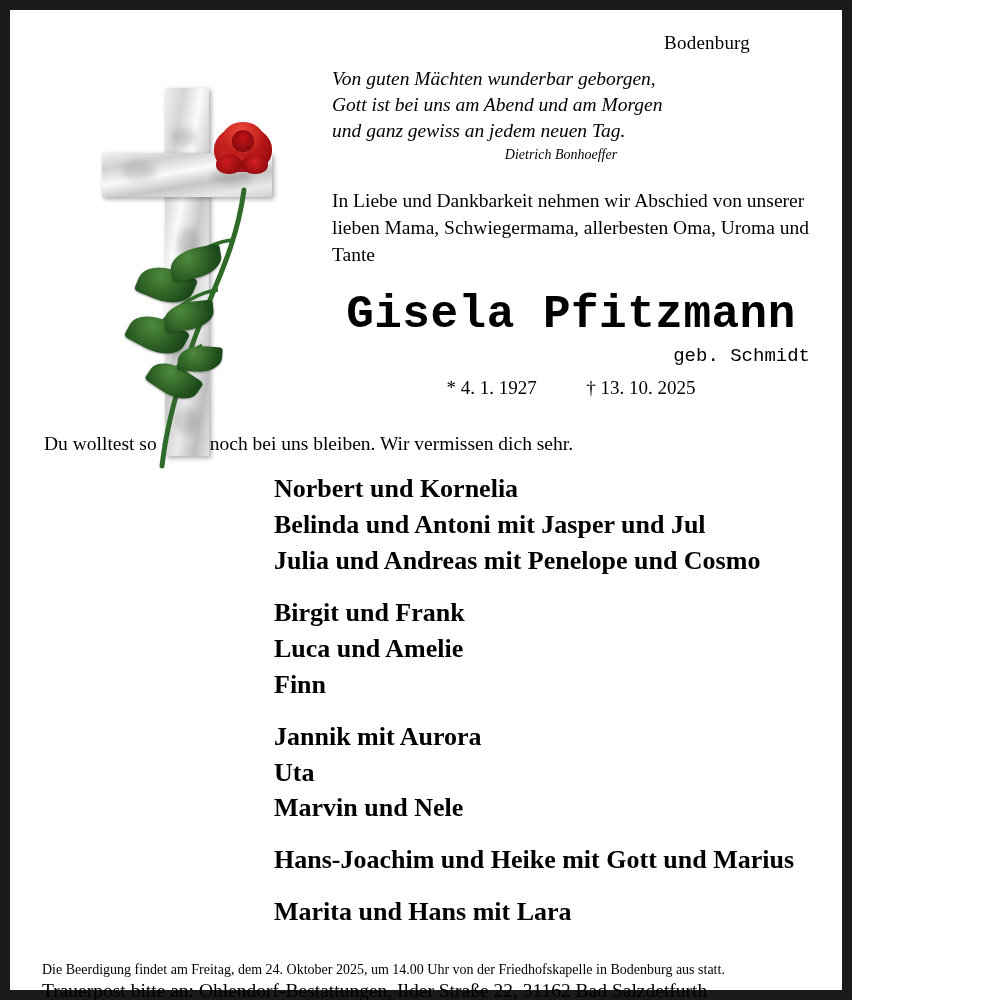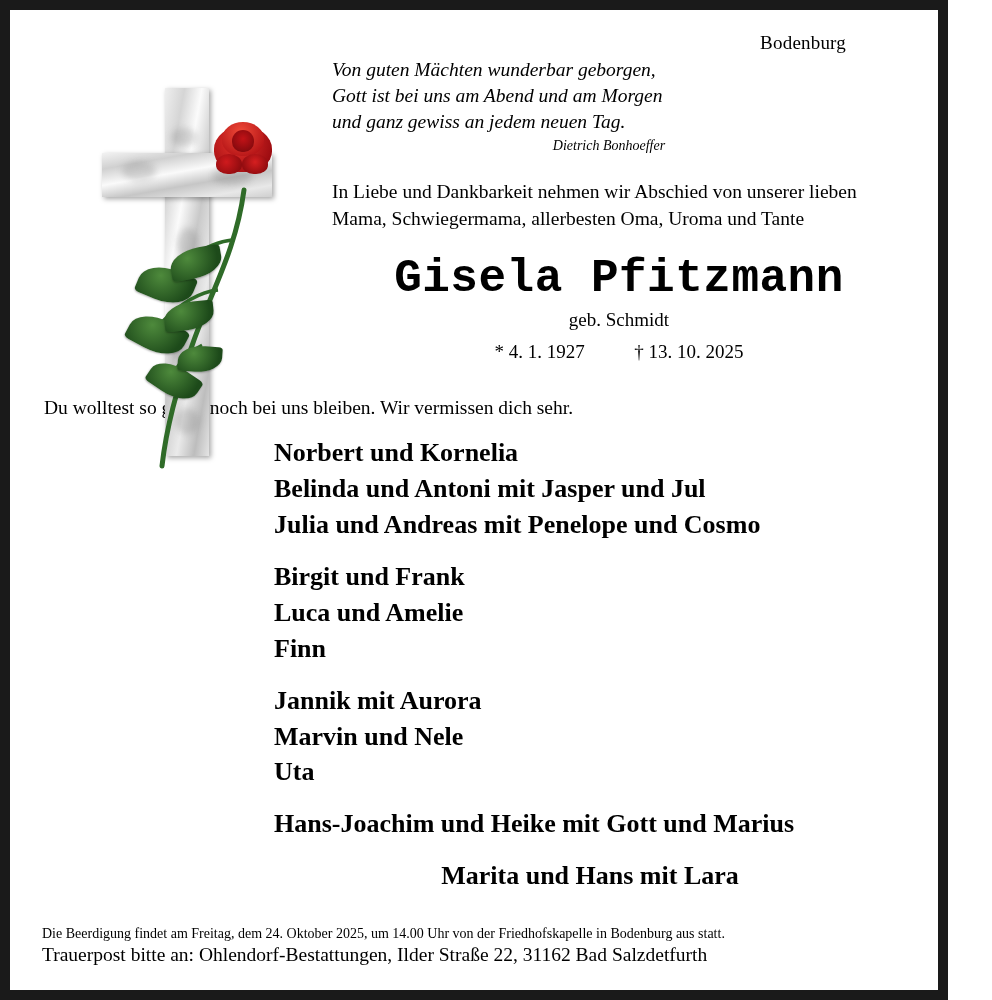--- a/index.html
+++ b/index.html
@@ -5,21 +5,21 @@
   html, body {
     margin: 0;
     padding: 0;
     background: #ffffff;
   }
   body {
     font-family: "Liberation Serif", serif;
     color: #000000;
   }
   .page {
-    width: 948px;
+    width: 852px;
     height: 1000px;
     box-sizing: border-box;
     background: #1a1a1a;
     padding: 10px;
     position: relative;
   }
   .obituary {
     width: 100%;
     height: 100%;
     background: #ffffff;
@@ -89,21 +89,21 @@
     height: 58px;
   }
   .petal {
     position: absolute;
     border-radius: 50% 50% 45% 45%;
   }
 
   
   .verse {
     margin-left: 290px;
-    margin-top: 3px;
+    margin-top: 12px;
     font-style: italic;
     font-size: 19.5px;
     line-height: 1.33;
     font-family: "Liberation Serif", serif;
   }
   .verse-author {
     font-style: italic;
     font-size: 14px;
     text-align: center;
     padding-right: 20px;
@@ -120,23 +120,24 @@
     text-align: center;
     font-weight: bold;
     font-size: 46px;
     letter-spacing: 0.5px;
     margin-top: 22px;
     line-height: 1.05;
     font-family: Liberation Mono, monospace;
   }
   .born-name {
     margin-left: 290px;
-    text-align: center;
+    text-align: right;
     font-size: 19px;
     margin-top: 6px;
+    font-family: Liberation Mono, monospace;
   }
   .dates {
     margin-left: 290px;
     text-align: center;
     font-size: 19px;
     margin-top: 10px;
   }
   .dates .gap { display: inline-block; width: 40px; }
 
   .missing {
@@ -144,21 +145,21 @@
     font-size: 19.5px;
     padding-left: 2px;
   }
   .mourners {
     margin-left: 232px;
     margin-top: 16px;
   }
   .mgroup {
     margin-bottom: 16px;
   }
-  .mgroup:last-child { margin-bottom: 12px; text-align: center; }
+  .mgroup:last-child { margin-bottom: 12px; }
   .mline {
     font-weight: bold;
     font-size: 26px;
     line-height: 1.38;
   }
   .funeral {
     margin-top: 30px;
     font-size: 14px;
     line-height: 1.38;
   }
@@ -236,22 +237,22 @@
         <div class="mline">Belinda und Antoni mit Jasper und Jul</div>
         <div class="mline">Julia und Andreas mit Penelope und Cosmo</div>
       </div>
       <div class="mgroup">
         <div class="mline">Birgit und Frank</div>
         <div class="mline">Luca und Amelie</div>
         <div class="mline">Finn</div>
       </div>
       <div class="mgroup">
         <div class="mline">Jannik mit Aurora</div>
+        <div class="mline">Uta</div>
         <div class="mline">Marvin und Nele</div>
-        <div class="mline">Uta</div>
       </div>
       <div class="mgroup">
         <div class="mline">Hans-Joachim und Heike mit Gott und Marius</div>
       </div>
       <div class="mgroup">
         <div class="mline">Marita und Hans mit Lara</div>
       </div>
     </div>
 
     <div class="funeral">Die Beerdigung findet am Freitag, dem 24. Oktober 2025, um 14.00 Uhr von der Friedhofskapelle in Bodenburg aus statt.</div>

